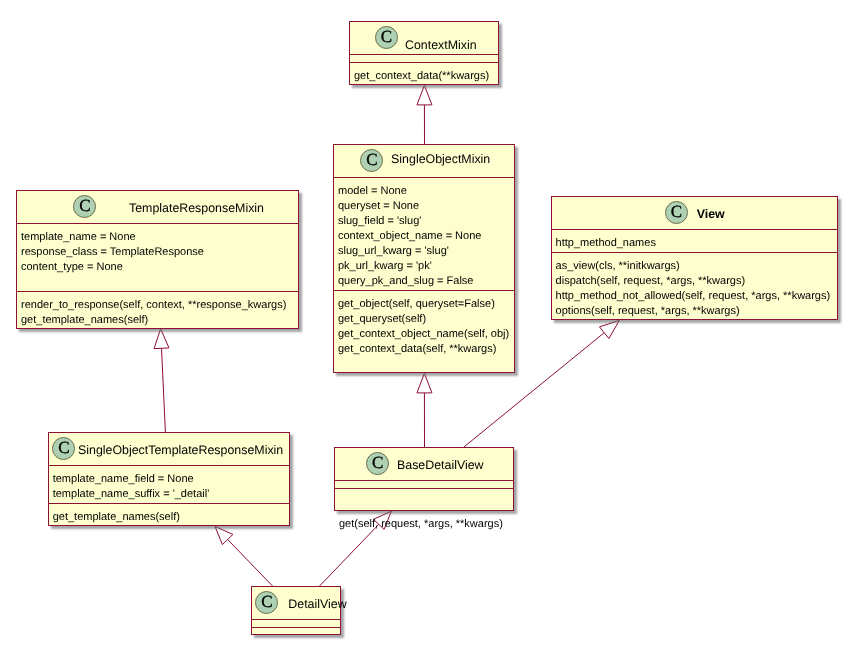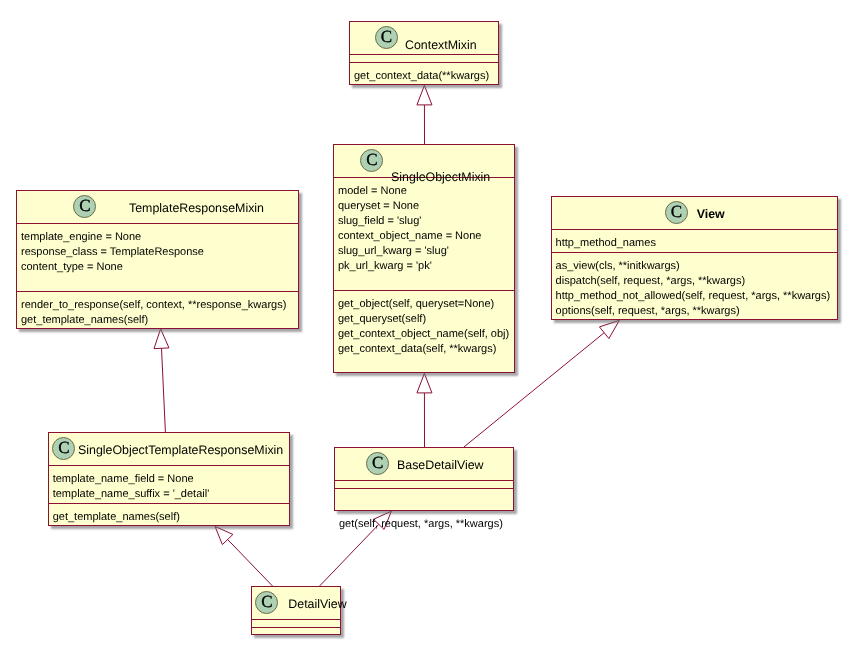--- a/index.html
+++ b/index.html
@@ -64,47 +64,48 @@
     <div class="cls-body" style="height:6.6px;">
     </div>
     <div class="cls-sep"></div>
     <div class="cls-body" style="height:21.6px;">
       <div class="cls-line">get_context_data(**kwargs)</div>
     </div>
   </div>
   <div class="uml-class" style="left:333px;top:144px;width:181.5px;height:229.2px;">
     <div class="cls-header" style="height:32px;">
       <div class="cls-icon" style="left:26.3px;top:4.2px;">C</div>
-      <div class="cls-name" style="left:57.1px;top:25px;">SingleObjectMixin</div>
+      <div class="cls-name" style="left:57.1px;top:7px;">SingleObjectMixin</div>
     </div>
     <div class="cls-sep"></div>
     <div class="cls-body" style="height:111.6px;">
       <div class="cls-line">model = None</div>
       <div class="cls-line">queryset = None</div>
       <div class="cls-line">slug_field = 'slug'</div>
       <div class="cls-line">context_object_name = None</div>
       <div class="cls-line">slug_url_kwarg = 'slug'</div>
       <div class="cls-line">pk_url_kwarg = 'pk'</div>
+      <div class="cls-line">query_pk_and_slug = False</div>
     </div>
     <div class="cls-sep"></div>
     <div class="cls-body" style="height:81.6px;">
-      <div class="cls-line">get_object(self, queryset=None)</div>
+      <div class="cls-line">get_object(self, queryset=False)</div>
       <div class="cls-line">get_queryset(self)</div>
       <div class="cls-line">get_context_object_name(self, obj)</div>
       <div class="cls-line">get_context_data(self, **kwargs)</div>
     </div>
   </div>
   <div class="uml-class" style="left:16px;top:190px;width:283px;height:139.2px;">
     <div class="cls-header" style="height:32px;">
       <div class="cls-icon" style="left:56.4px;top:4.2px;">C</div>
       <div class="cls-name" style="left:85px;top:9.7px;margin-left:27px;">TemplateResponseMixin</div>
     </div>
     <div class="cls-sep"></div>
     <div class="cls-body" style="height:66.6px;">
-      <div class="cls-line">template_engine = None</div>
+      <div class="cls-line">template_name = None</div>
       <div class="cls-line">response_class = TemplateResponse</div>
       <div class="cls-line">content_type = None</div>
     </div>
     <div class="cls-sep"></div>
     <div class="cls-body" style="height:36.6px;">
       <div class="cls-line">render_to_response(self, context, **response_kwargs)</div>
       <div class="cls-line">get_template_names(self)</div>
     </div>
   </div>
   <div class="uml-class" style="left:550.6px;top:196px;width:287.6px;height:124.2px;">

